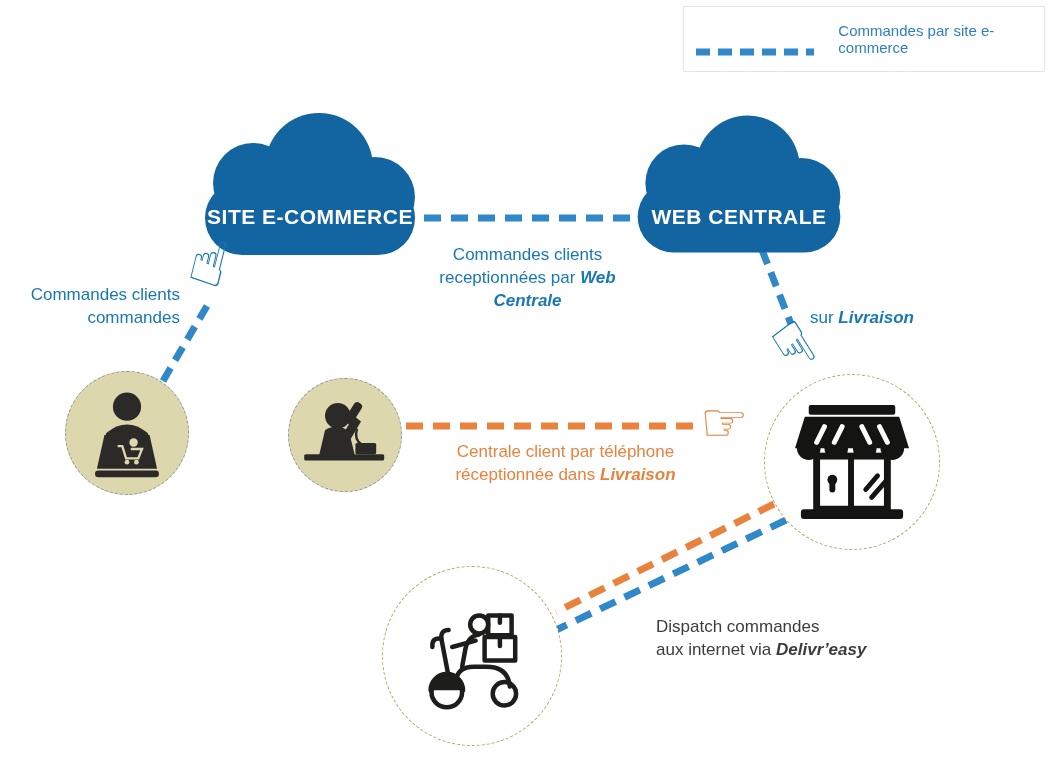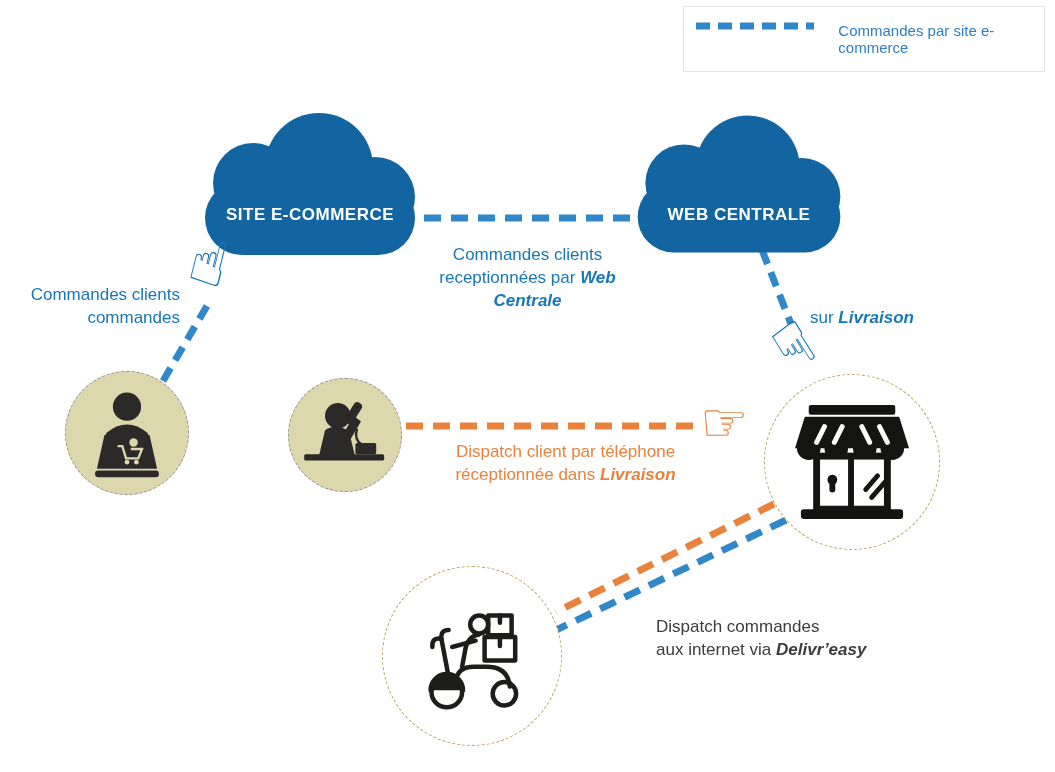--- a/index.html
+++ b/index.html
@@ -2,28 +2,28 @@
 <html><head>
 <meta charset="utf-8">
 <style>
   html,body{margin:0;padding:0;background:#fff;}
   #canvas{position:relative;width:1055px;height:772px;background:#fff;overflow:hidden;
           font-family:"Liberation Sans",sans-serif;}
   
   .legend{position:absolute;left:683px;top:6px;width:362px;height:66px;background:#fff;
           border:1px solid #e4e4e4;display:flex;flex-direction:column;justify-content:space-evenly;
           padding:0;box-sizing:border-box;}
-  .legend-row{display:flex;align-items:flex-start;gap:24px;padding-left:12px;}
+  .legend-row{display:flex;align-items:flex-end;gap:24px;padding-left:12px;}
   .legend-label{font-size:15px;}
   .legend-label.blue{color:#2e7fc2;}
   .legend-label.orange{color:#e8823c;}
   
   .cloud{position:absolute;}
   .cloud-label{position:absolute;left:0;top:92px;width:100%;text-align:center;color:#fff;
-               font-size:17px;font-weight:bold;letter-spacing:.5px;}
+               font-size:21px;font-weight:bold;letter-spacing:.5px;}
   
   .circle{position:absolute;border-radius:50%;display:flex;align-items:center;justify-content:center;box-sizing:border-box;}
   .circle.tan{background:#ddd7ae;border:1.5px dashed #8f949a;}
   .circle.open{background:#fff;border:1.5px dashed #b3a45c;}
   
   .ann{position:absolute;font-size:17px;line-height:1.35;}
   .ann.blue{color:#1778b5;}
   .ann.orange{color:#e8823c;}
   .ann.dark{color:#3c3c3b;}
   .ann .em{font-weight:bold;font-style:italic;}
@@ -176,21 +176,21 @@
     <span>Commandes clients</span><br>
     <span>receptionnées par </span><span class="em">Web Centrale</span>
   </div>
 
   <div class="ann blue layer" style="left:810px;top:284px;width:245px;">
     <br>
     <span>sur </span><span class="em">Livraison</span>
   </div>
 
   <div class="ann orange center layer" style="left:428px;top:441px;width:275px;">
-    <span>Dispatch client par téléphone</span><br>
+    <span>Centrale client par téléphone</span><br>
     <span>réceptionnée dans </span><span class="em">Livraison</span>
   </div>
 
   <div class="ann dark layer" style="left:656px;top:616px;width:260px;">
     <span>Dispatch commandes</span><br>
     <span>aux internet via </span><span class="em">Delivr’easy</span>
   </div>
 
 </div>
 

